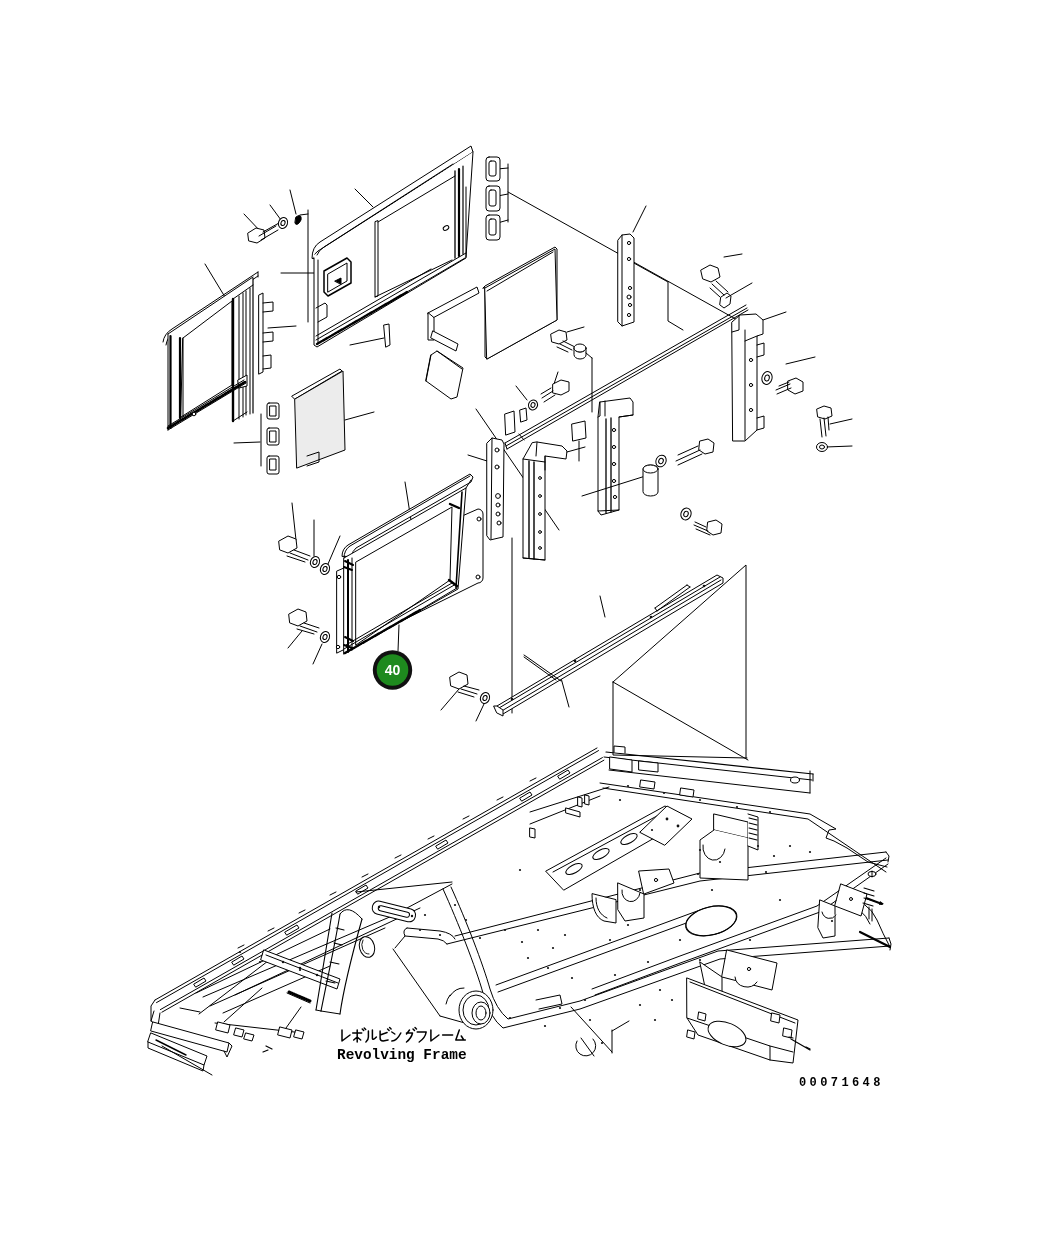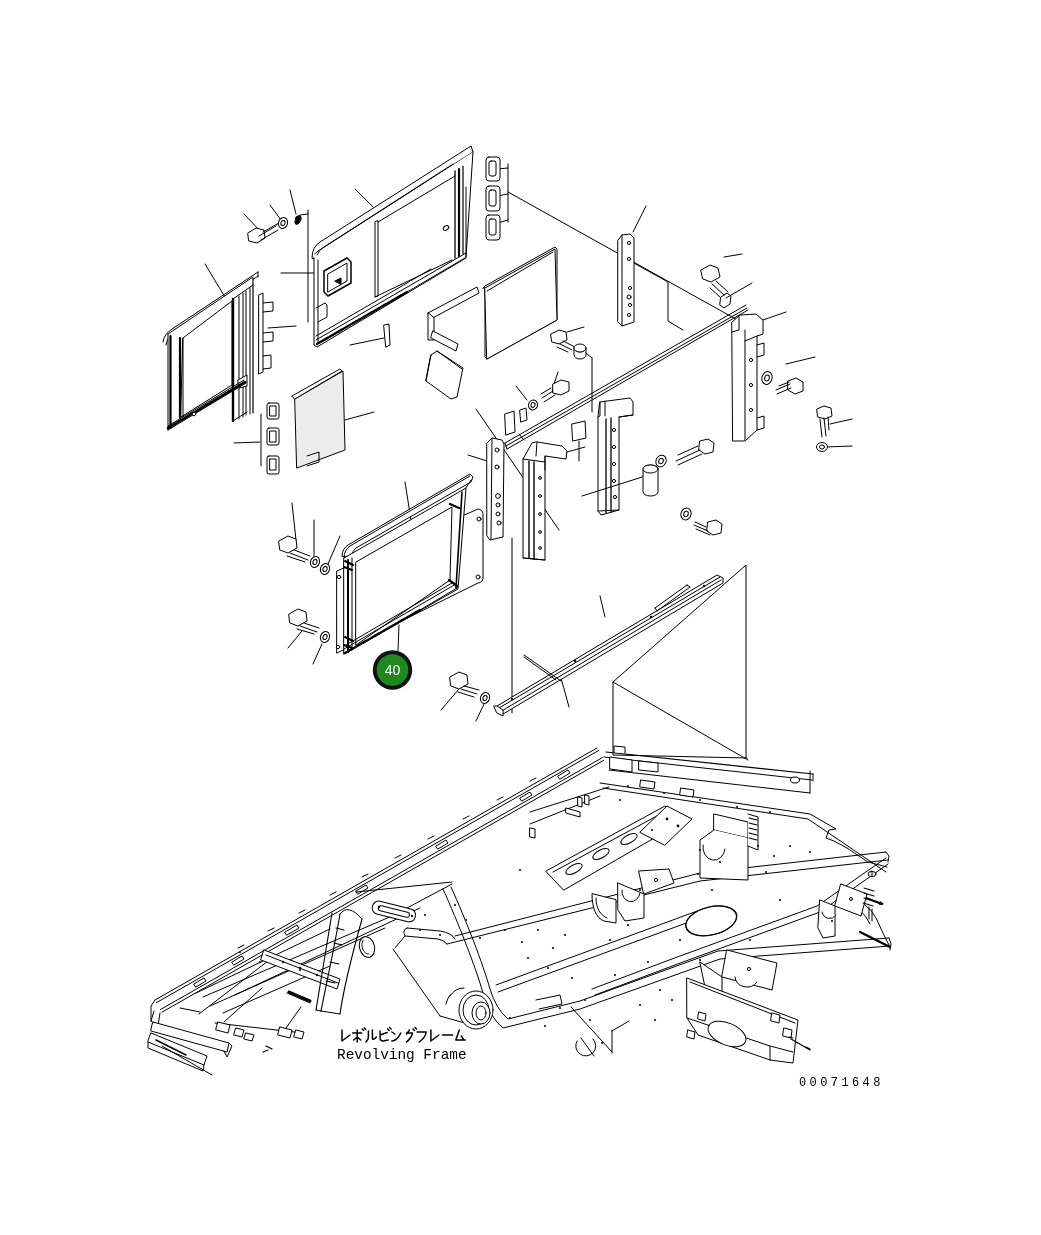--- a/index.html
+++ b/index.html
@@ -1,16 +1,16 @@
 <!DOCTYPE html>
 <html><head>
 <meta charset="utf-8">
 <style>
 html,body{margin:0;padding:0;background:#fff;}
-#wrap{width:1041px;height:1235px;position:relative;background:#fff;overflow:hidden;}
+#wrap{width:1041px;height:1235px;position:relative;background:#fff;overflow:hidden;font-weight:bold;}
 svg{position:absolute;top:0;left:0;}
 .t{font-family:"Liberation Mono",monospace;fill:#000;}
 </style>
 </head>
 <body>
 <div id="wrap">
 <svg width="1041" height="1235" viewBox="0 0 1041 1235" fill="none" stroke="#000" stroke-width="1" stroke-linecap="round" stroke-linejoin="round">
 
 <g id="ghosts">
 <path d="M508,192 L750,327"></path>

